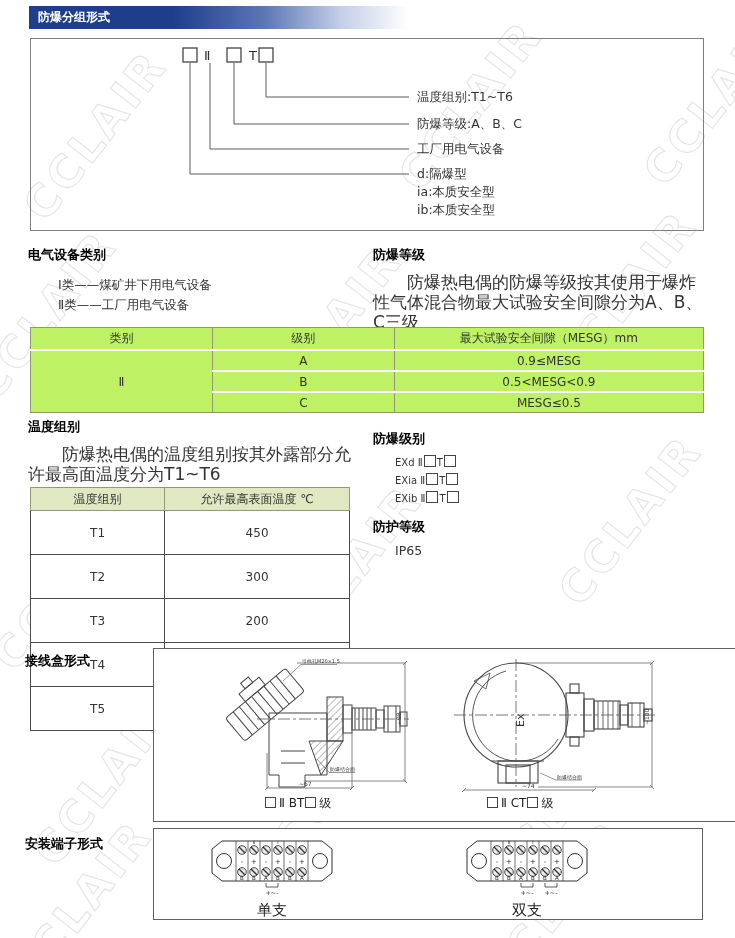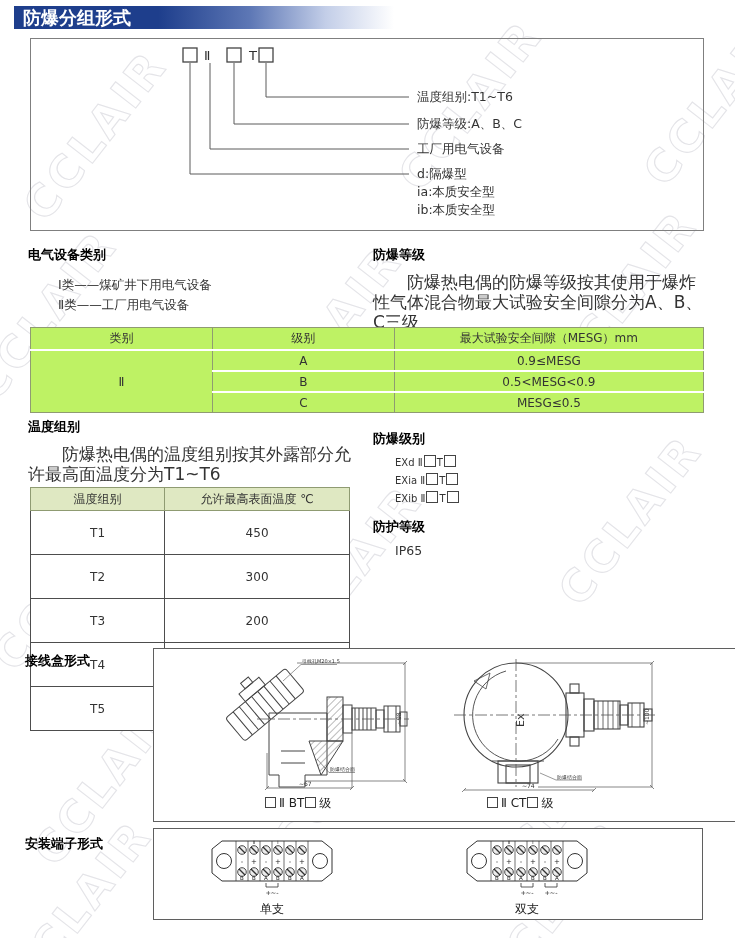--- a/index.html
+++ b/index.html
@@ -5,23 +5,23 @@
   html,body{margin:0;padding:0;background:#fff;}
   .page{position:relative;width:735px;height:938px;background:#ffffff;overflow:hidden;
         font-family:"DejaVu Sans","Liberation Sans",sans-serif;color:#333;}
   
   .wm{position:absolute;font-size:44px;font-weight:bold;letter-spacing:4px;
       color:transparent;-webkit-text-stroke:1.1px #e4e4e8;
       transform:translate(-50%,-50%) rotate(-52deg);white-space:nowrap;
       pointer-events:none;z-index:0;}
   .layer{position:absolute;inset:0;z-index:1;}
   
-  .title-bar{position:absolute;left:14px;top:6px;width:380px;height:23px;
+  .title-bar{position:absolute;left:29px;top:6px;width:380px;height:23px;
       background:linear-gradient(90deg,#1e3e8c 0%,#1e3e8c 38%,#5d77b5 62%,#c3cee8 82%,rgba(255,255,255,0) 100%);
-      color:#fff;font-size:18px;font-weight:bold;line-height:23px;padding-left:9px;box-sizing:border-box;}
+      color:#fff;font-size:12px;font-weight:bold;line-height:23px;padding-left:9px;box-sizing:border-box;}
   
   .model-box{position:absolute;left:30px;top:38px;width:674px;height:193px;border:1.5px solid #7f7f7f;box-sizing:border-box;background:transparent;}
   .heading{position:absolute;font-size:13px;font-weight:bold;color:#000000;white-space:nowrap;font-family:Liberation Serif, serif;}
   .txt{position:absolute;font-size:12.5px;color:#333;white-space:nowrap;}
   .para{position:absolute;font-size:17px;color:#333;line-height:20px;text-indent:2em;}
   
   table{border-collapse:collapse;position:absolute;table-layout:fixed;}
   .t1{left:30px;top:327px;width:674px;}
   .t1 td{border:1px solid #8f9b72;background:#bef264;text-align:center;font-size:12px;color:#333;height:19px;padding:0;}
   .t1 tr.hd td{height:21px;}
@@ -31,21 +31,21 @@
   .t2 td{border:1px solid #4d4d4d;background:#fff;height:19px;text-align:center;font-size:12px;color:#333;padding:12px;}
   
   .ex-line{position:absolute;font-size:10px;color:#333;white-space:nowrap;}
   .sq{display:inline-block;width:10px;height:10px;border:1px solid #444;margin:0 1px;vertical-align:-1px;}
   .cbx{display:inline-block;width:9px;height:9px;border:1px solid #444;margin:0 3px -1px 1px;}
   
   .draw-box{position:absolute;border:1.5px solid #5f5f5f;box-sizing:border-box;background:#fff;}
   .jb-box{left:153px;top:648px;width:590px;height:174px;}
   .tm-box{left:153px;top:828px;width:550px;height:92px;}
   .caption{position:absolute;font-size:12px;color:#222;white-space:nowrap;}
-  .tm-caption{position:absolute;font-size:12px;color:#222;text-align:center;width:124px;}
+  .tm-caption{position:absolute;font-size:15px;color:#222;text-align:center;width:124px;}
   svg text{font-family:"DejaVu Sans","Liberation Sans",sans-serif;}
 </style>
 </head>
 <body>
 
 <div class="page">
 
   <div class="wm" style="left:95px;top:135px">CCLAIR</div>
   <div class="wm" style="left:470px;top:105px">CCLAIR</div>
   <div class="wm" style="left:715px;top:100px">CCLAIR</div>

